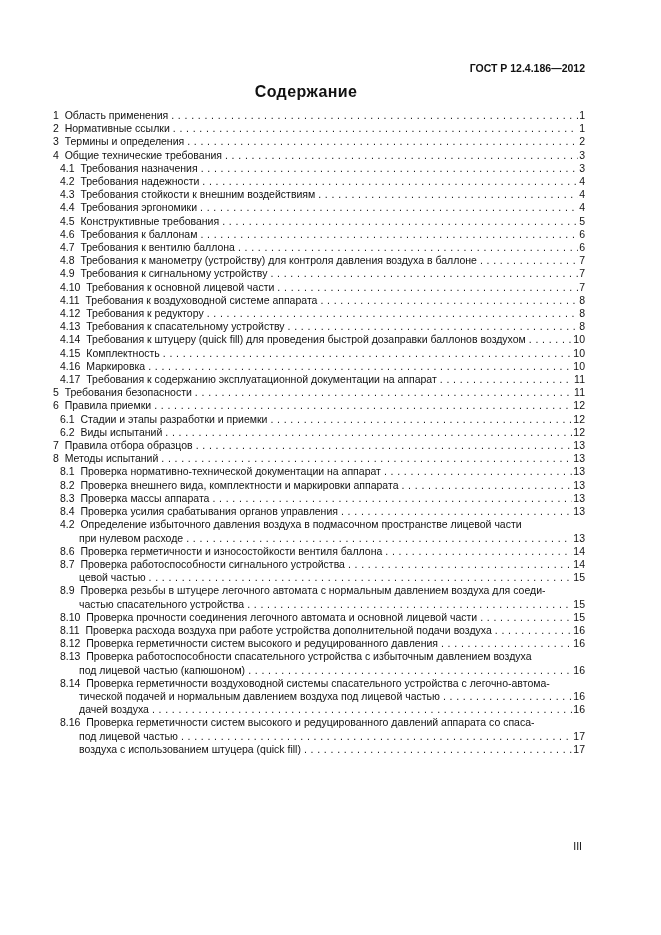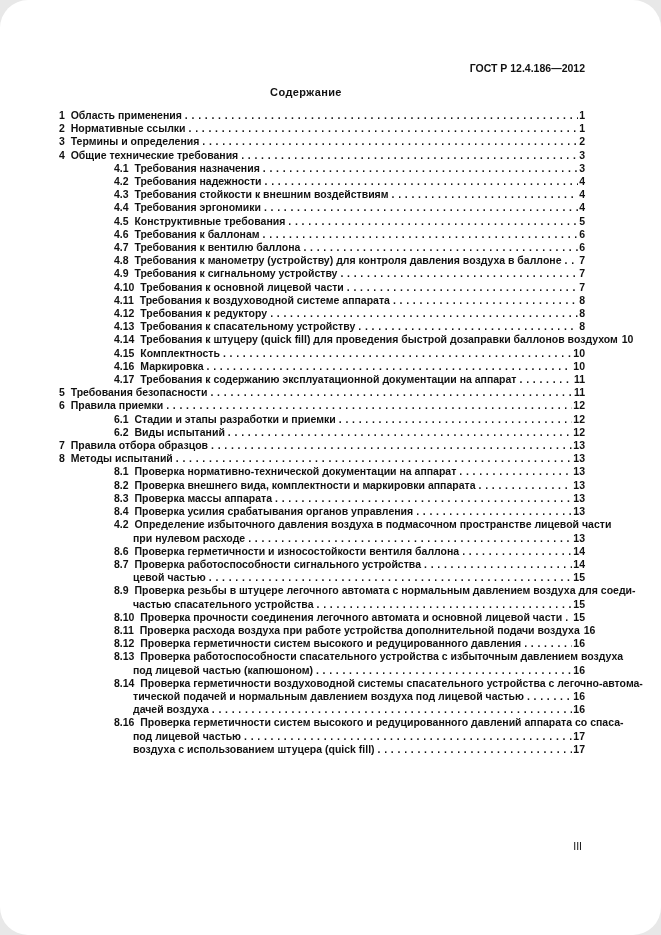--- a/index.html
+++ b/index.html
@@ -8,52 +8,50 @@
     background: #e8e8e8;
   }
   .page {
     position: relative;
     width: 661px;
     height: 935px;
     background: #ffffff;
     font-family: "Liberation Sans", "DejaVu Sans", sans-serif;
     color: #111111;
     overflow: hidden;
-    border-radius: 28px;
   }
   .doc-header {
     position: absolute;
     top: 62px;
     left: 47px;
     right: 76px;
     text-align: right;
     font-size: 10.5px;
     font-weight: bold;
     line-height: 13px;
     white-space: pre;
   }
   .doc-title {
     position: absolute;
     top: 85px;
     left: 47px;
     right: 96px;
     text-align: center;
-    font-size: 11px;
+    font-size: 16px;
     font-weight: bold;
     letter-spacing: 0.4px;
     line-height: 14px;
     white-space: pre;
   }
   .toc {
     position: absolute;
     top: 109px;
-    left: 59px;
+    left: 53px;
     right: 76px; 
     font-size: 10.5px;
-    font-weight: bold;
   }
   .entry { margin: 0; }
   .line {
     line-height: 13.2px;
     white-space: pre;
   }
   .line.last {
     display: flex;
     align-items: baseline;
   }
@@ -64,21 +62,21 @@
     overflow: hidden;
     white-space: pre;
     letter-spacing: 0.4px;
     padding-left: 3px;
   }
   .page-num {
     flex: 0 0 auto;
     padding-left: 1px;
     white-space: pre;
   }
-  .level2 .line { padding-left: 7px; margin-left: 48px; }
+  .level2 .line { padding-left: 7px; }
   .level2 .line.cont { padding-left: 26px; }
   .doc-footer {
     position: absolute;
     top: 840px;
     right: 79px;
     font-size: 10.5px;
     line-height: 13px;
     white-space: pre;
   }
 </style>

